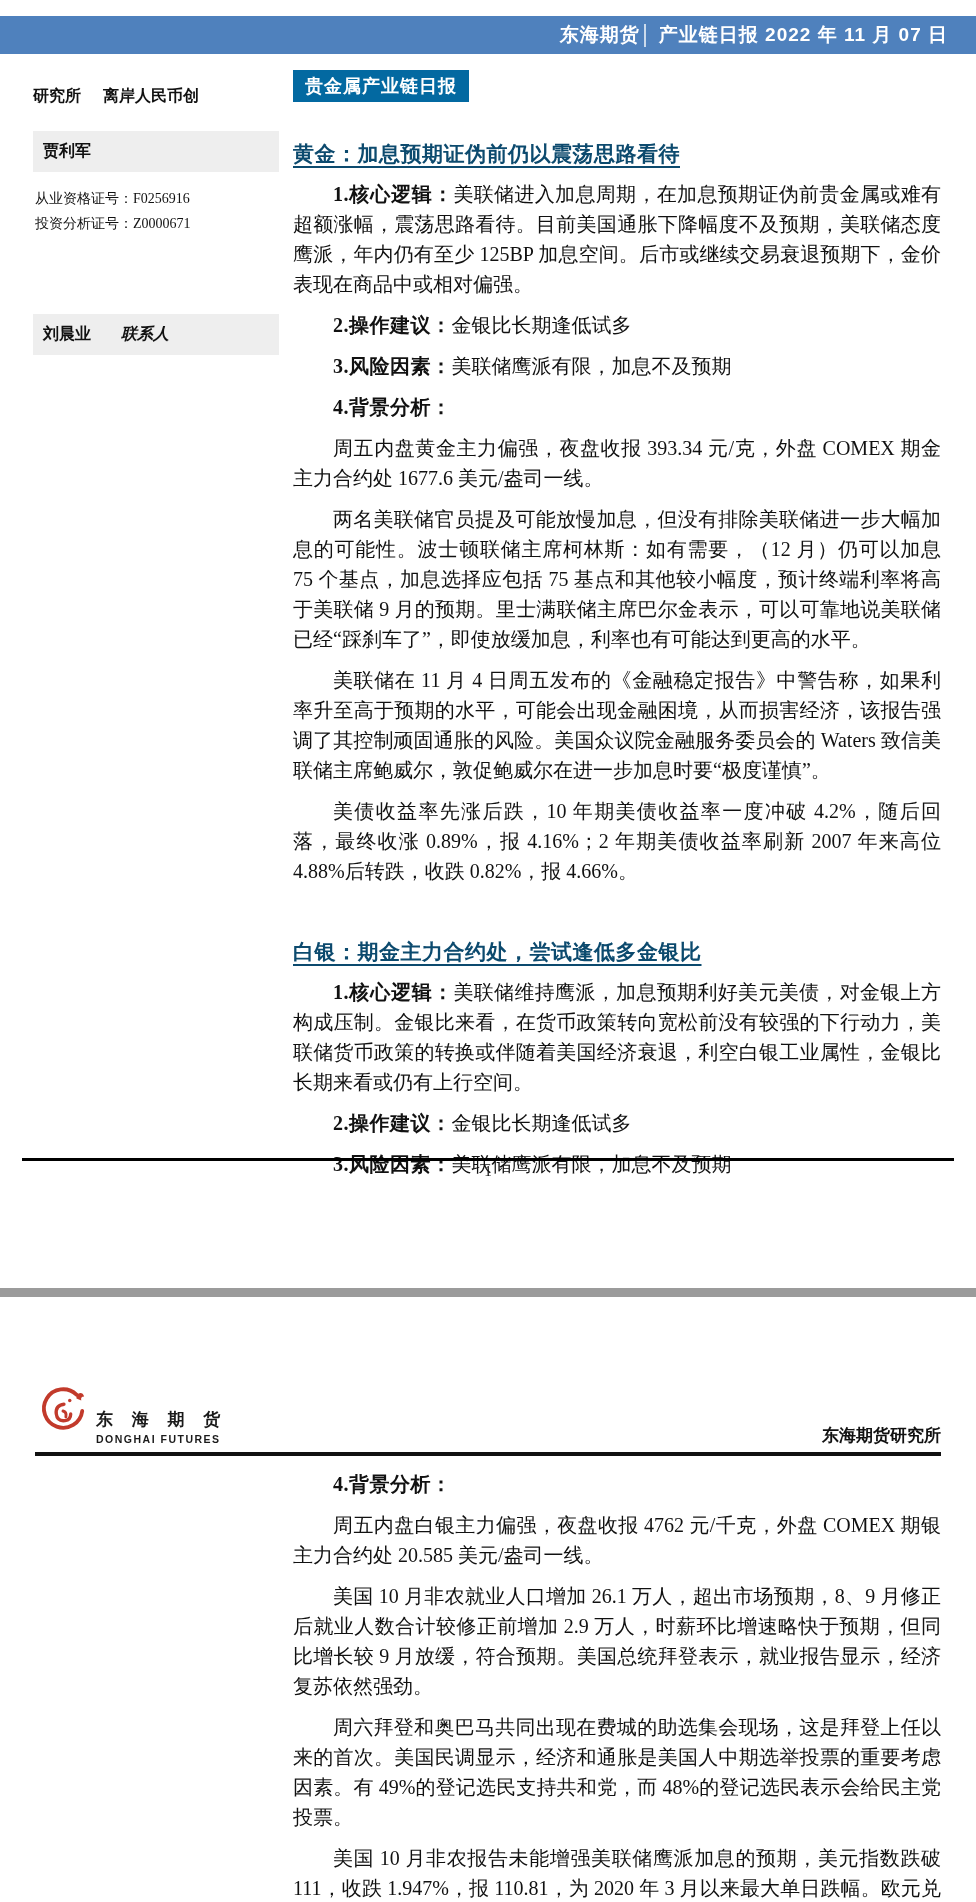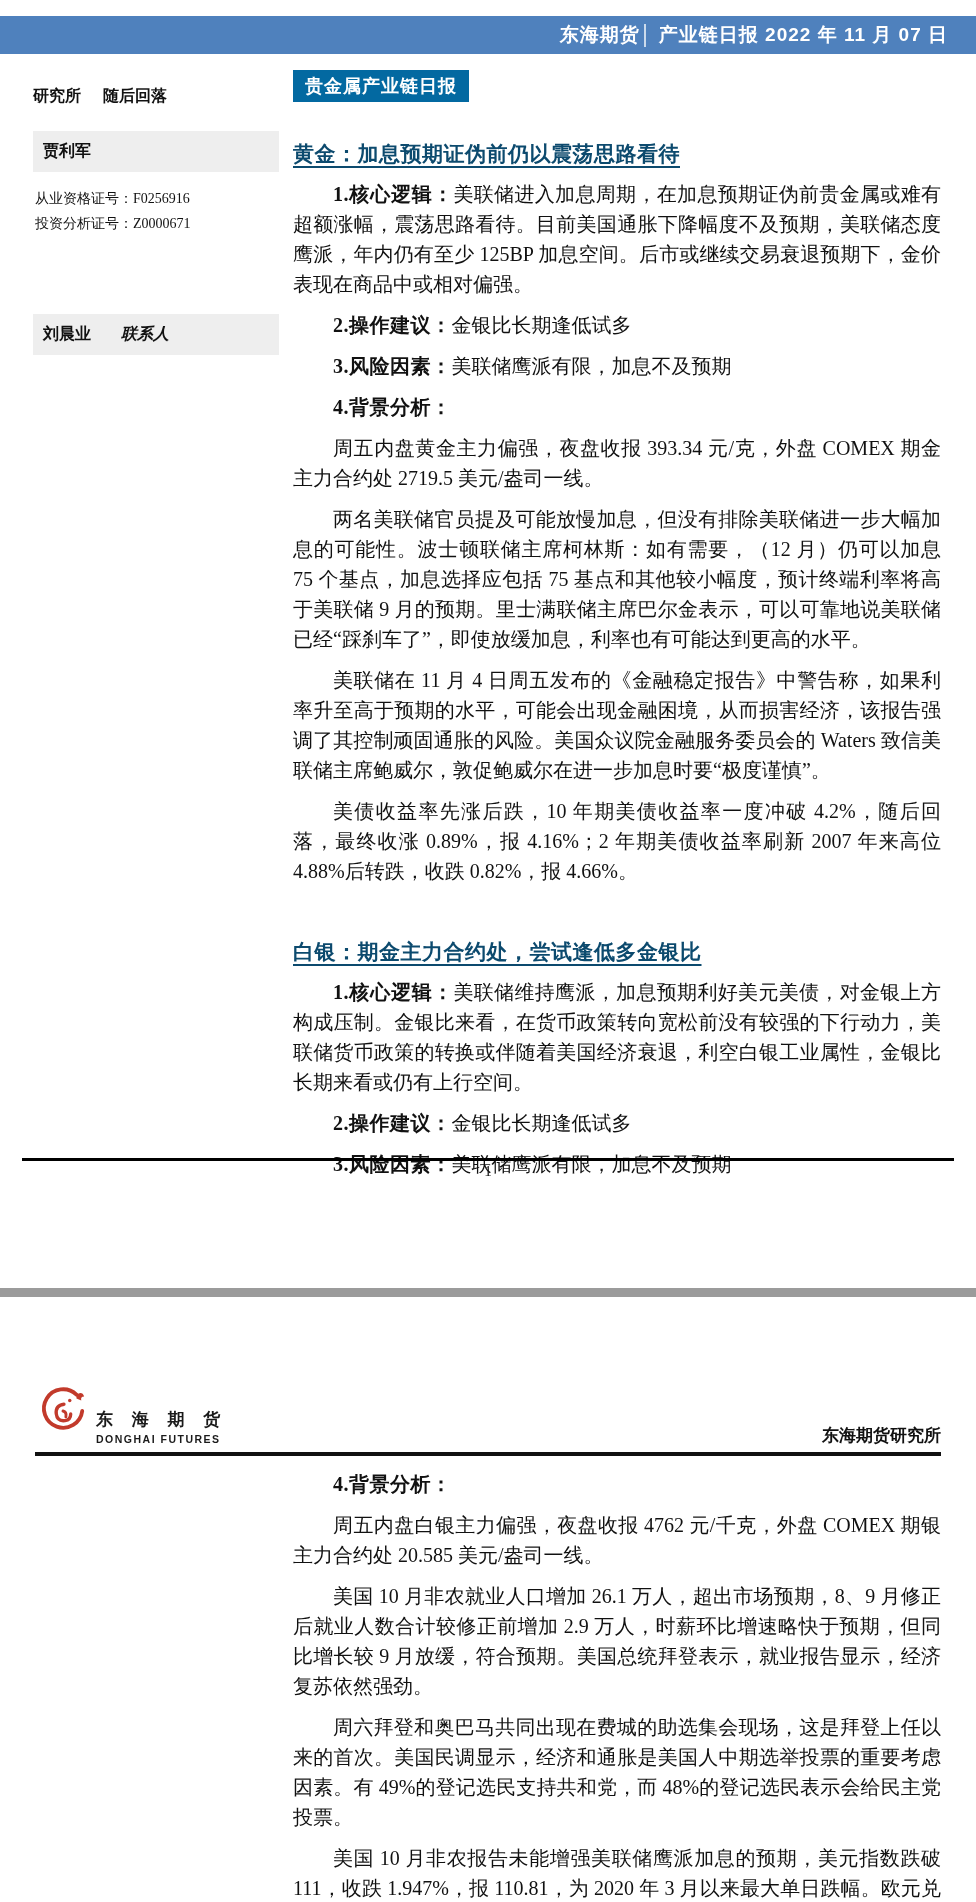--- a/index.html
+++ b/index.html
@@ -73,21 +73,21 @@
 </head>
 <body>
 
 <div class="top-bar">
   <span>东海期货│ 产业链日报 2022 年 11 月 07 日</span>
 </div>
 
 <div class="sidebar">
   <div class="side-row1">
     <span>研究所</span><span class="gap"></span>
-    <span>随后回落</span>
+    <span>离岸人民币创</span>
   </div>
   <div class="side-box">
     <div class="side-name">贾利军</div>
   </div>
   <div class="side-certs">
     <div>从业资格证号：F0256916</div>
     <div>投资分析证号：Z0000671</div>
   </div>
   <div class="side-box side-contact">
     <span class="side-name">刘晨业</span>
@@ -98,21 +98,21 @@
 <div class="main">
   <div class="badge">贵金属产业链日报</div>
 
   <a class="sec-heading gold-head">黄金：加息预期证伪前仍以震荡思路看待</a>
 
   <p class="para"><b>1.核心逻辑：</b><span>美联储进入加息周期，在加息预期证伪前贵金属或难有超额涨幅，震荡思路看待。目前美国通胀下降幅度不及预期，美联储态度鹰派，年内仍有至少 125BP 加息空间。后市或继续交易衰退预期下，金价表现在商品中或相对偏强。</span></p>
   <p class="para"><b>2.操作建议：</b><span>金银比长期逢低试多</span></p>
   <p class="para"><b>3.风险因素：</b><span>美联储鹰派有限，加息不及预期</span></p>
   <p class="para"><b>4.背景分析：</b><span></span></p>
 
-  <p class="para">周五内盘黄金主力偏强，夜盘收报 393.34 元/克，外盘 COMEX 期金主力合约处 2719.5 美元/盎司一线。</p>
+  <p class="para">周五内盘黄金主力偏强，夜盘收报 393.34 元/克，外盘 COMEX 期金主力合约处 1677.6 美元/盎司一线。</p>
   <p class="para">两名美联储官员提及可能放慢加息，但没有排除美联储进一步大幅加息的可能性。波士顿联储主席柯林斯：如有需要，（12 月）仍可以加息 75 个基点，加息选择应包括 75 基点和其他较小幅度，预计终端利率将高于美联储 9 月的预期。里士满联储主席巴尔金表示，可以可靠地说美联储已经“踩刹车了”，即使放缓加息，利率也有可能达到更高的水平。</p>
   <p class="para">美联储在 11 月 4 日周五发布的《金融稳定报告》中警告称，如果利率升至高于预期的水平，可能会出现金融困境，从而损害经济，该报告强调了其控制顽固通胀的风险。美国众议院金融服务委员会的 Waters 致信美联储主席鲍威尔，敦促鲍威尔在进一步加息时要“极度谨慎”。</p>
   <p class="para">美债收益率先涨后跌，10 年期美债收益率一度冲破 4.2%，随后回落，最终收涨 0.89%，报 4.16%；2 年期美债收益率刷新 2007 年来高位 4.88%后转跌，收跌 0.82%，报 4.66%。</p>
 
   <a class="sec-heading silver-head">白银：期金主力合约处，尝试逢低多金银比</a>
 
   <p class="para"><b>1.核心逻辑：</b><span>美联储维持鹰派，加息预期利好美元美债，对金银上方构成压制。金银比来看，在货币政策转向宽松前没有较强的下行动力，美联储货币政策的转换或伴随着美国经济衰退，利空白银工业属性，金银比长期来看或仍有上行空间。</span></p>
   <p class="para"><b>2.操作建议：</b><span>金银比长期逢低试多</span></p>
   <p class="para"><b>3.风险因素：</b><span>美联储鹰派有限，加息不及预期</span></p>
 </div>

